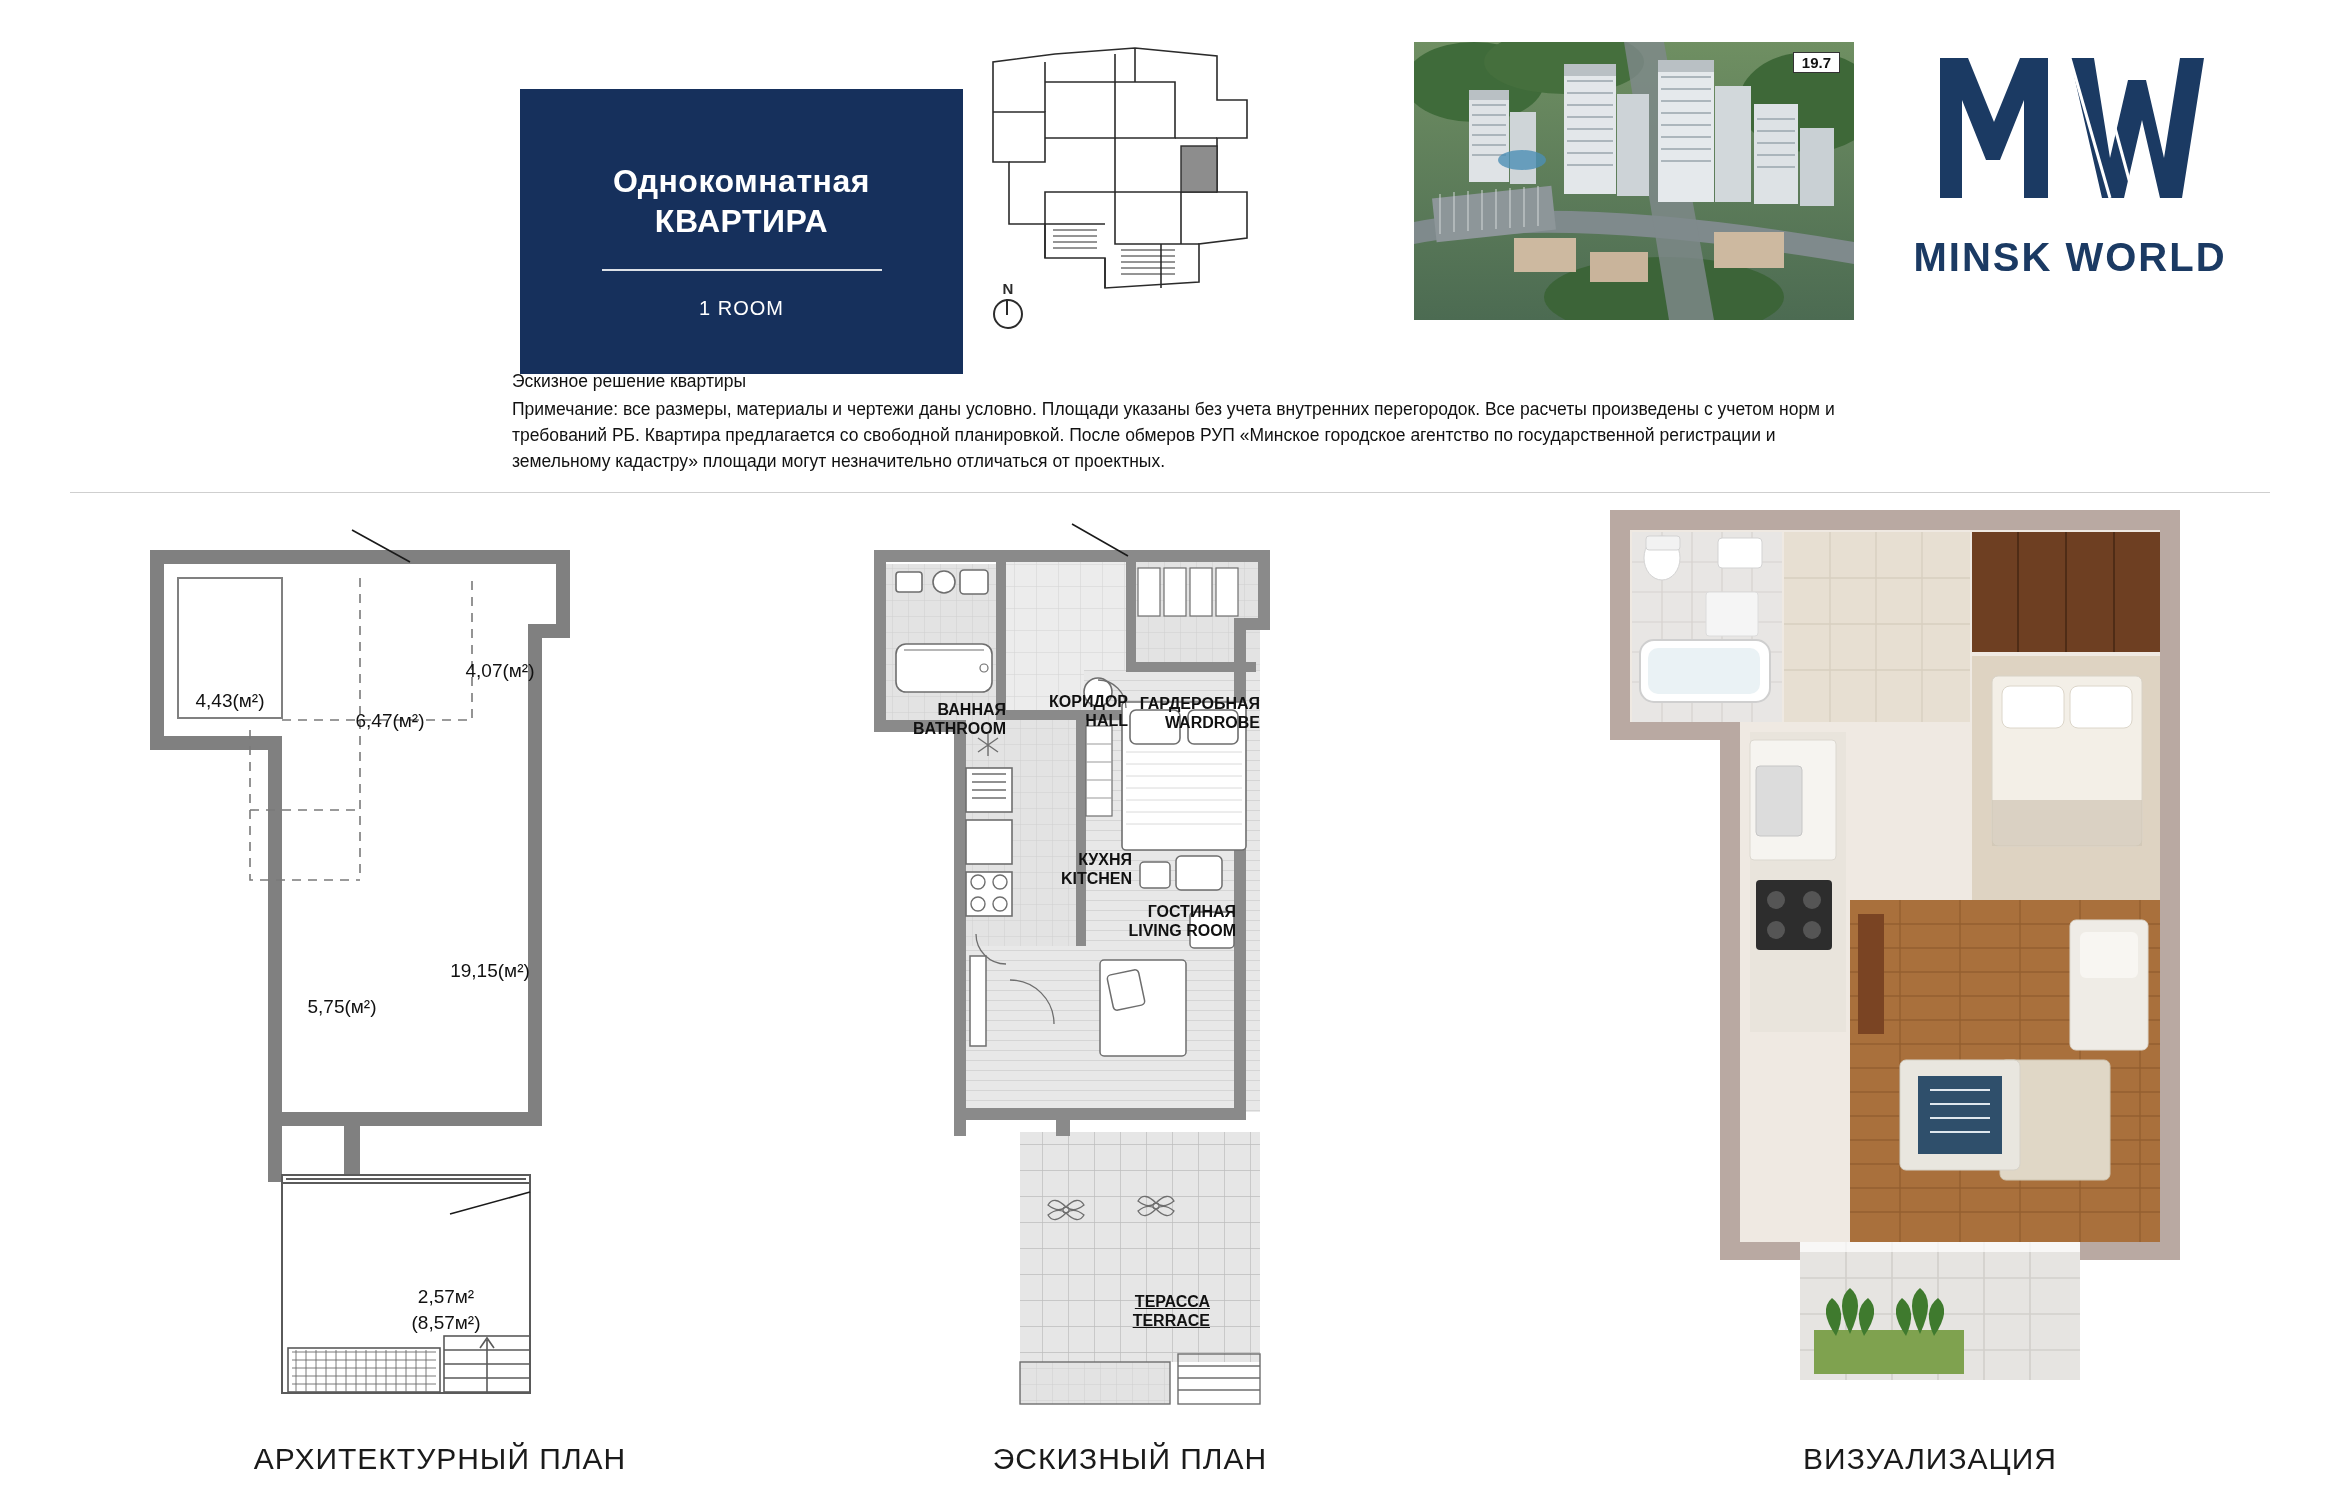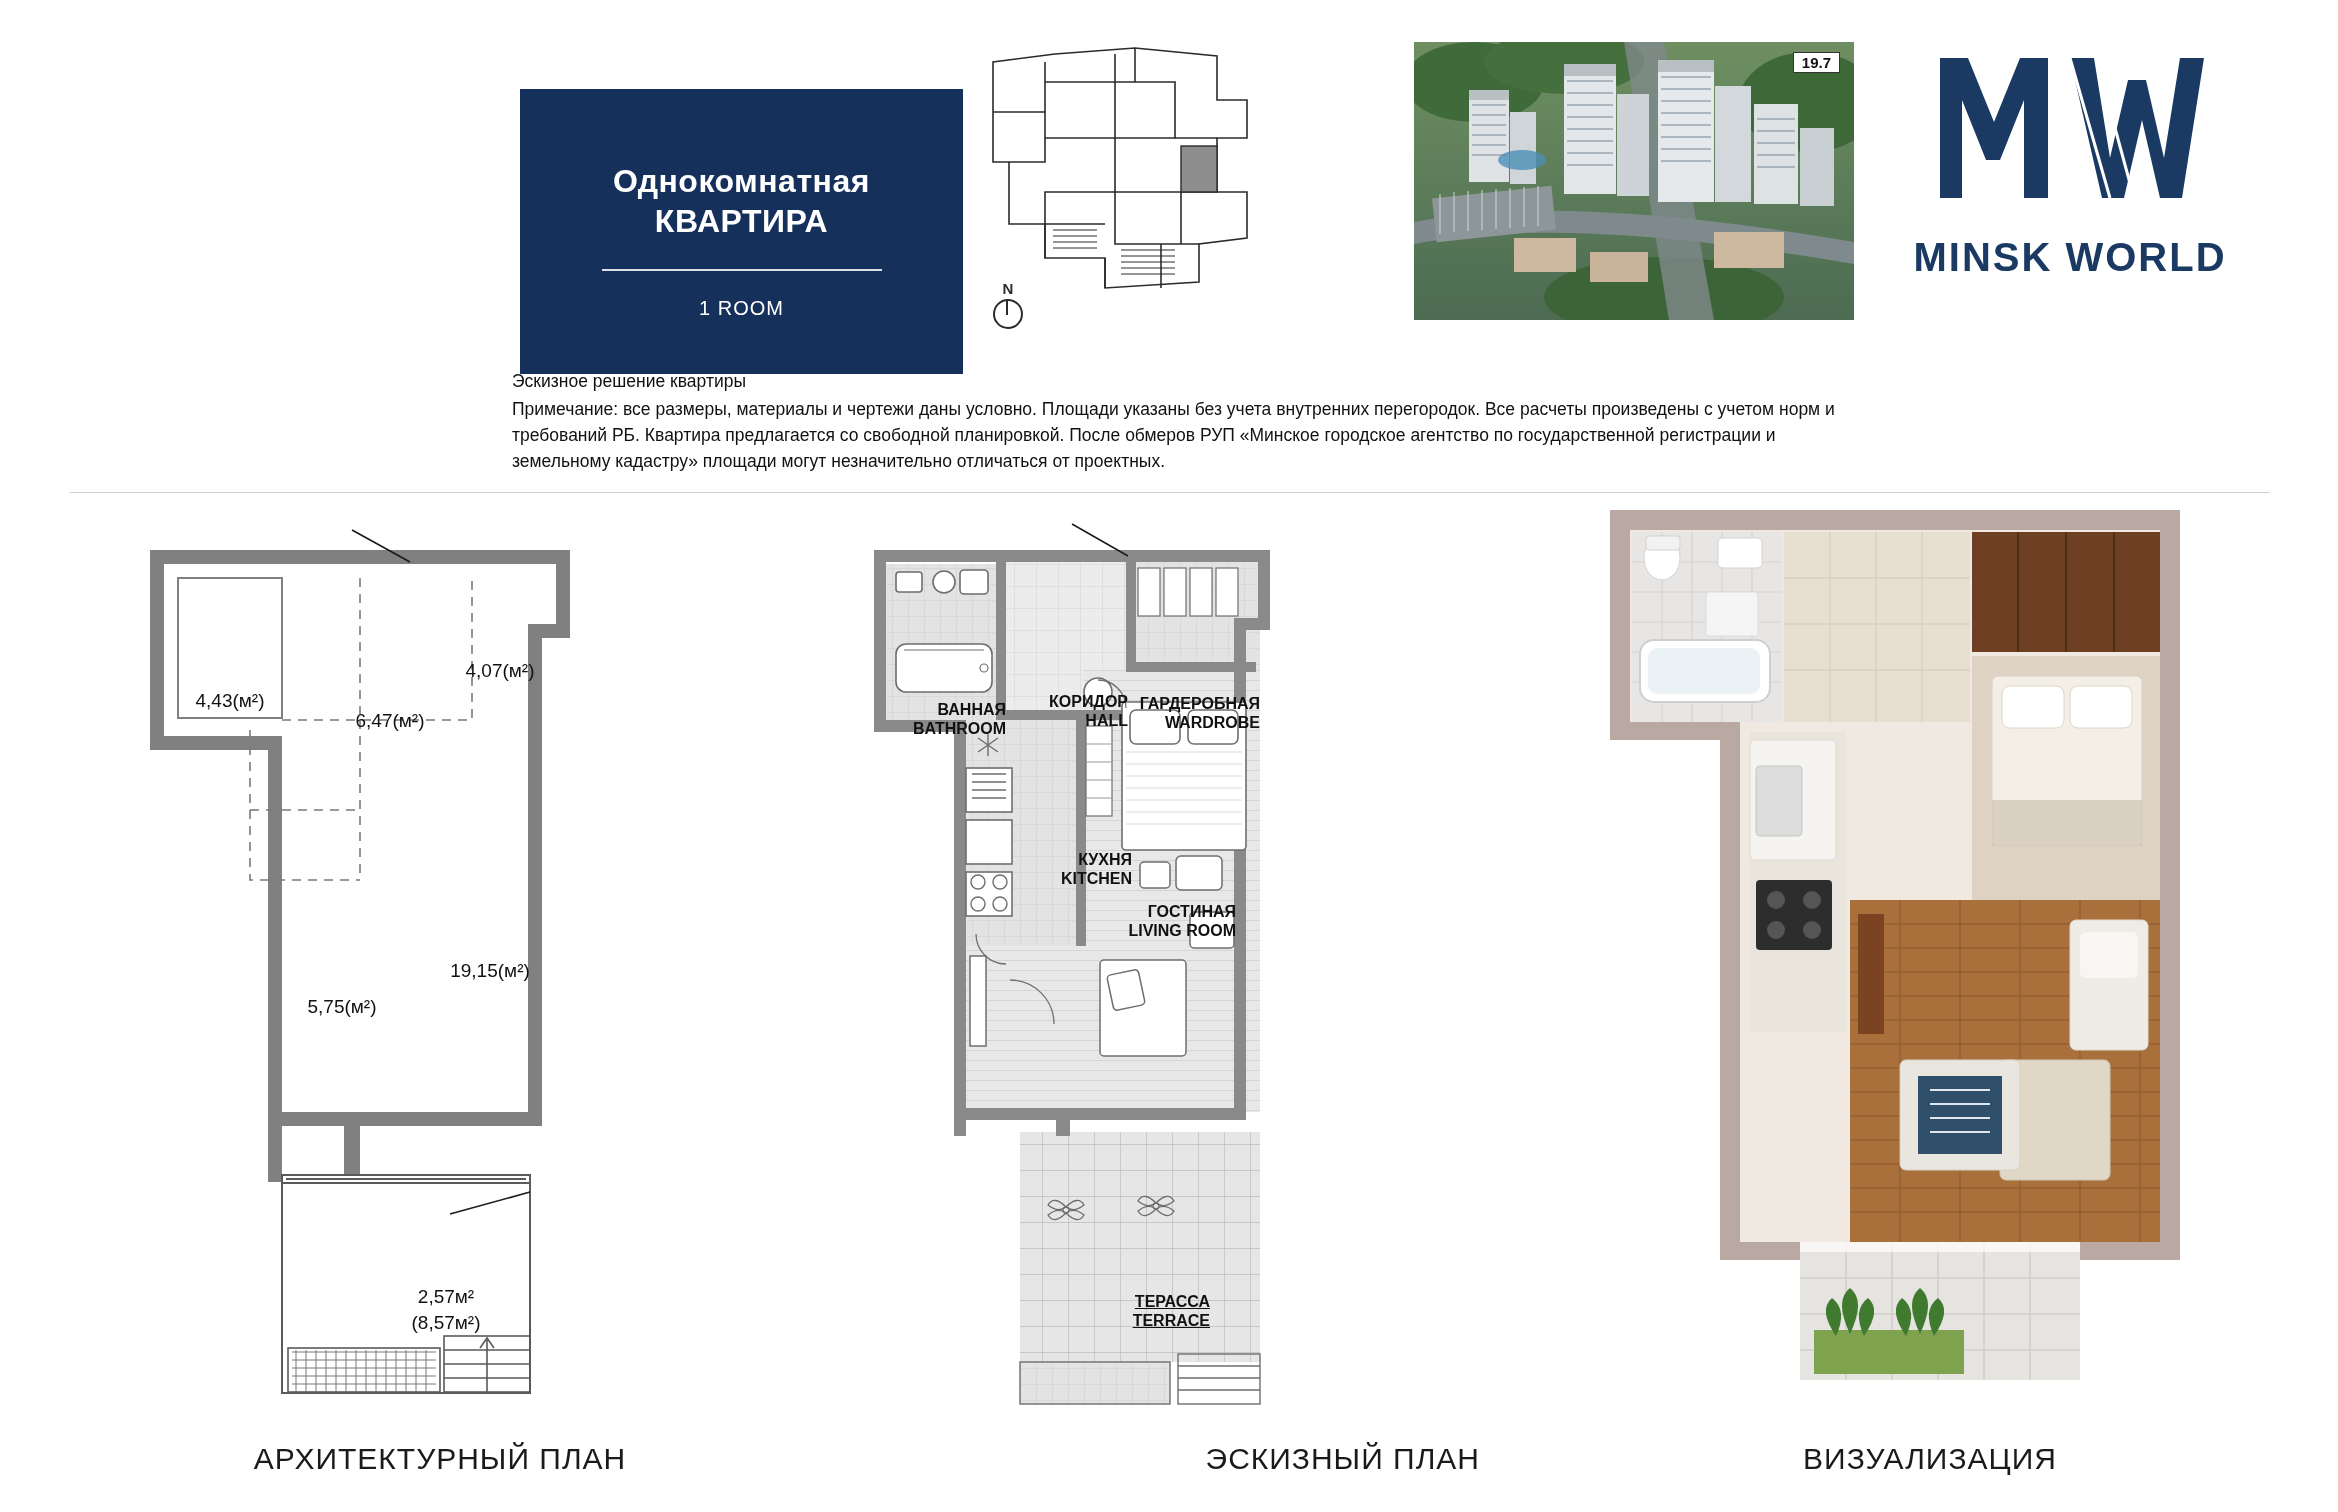--- a/index.html
+++ b/index.html
@@ -200,21 +200,21 @@
     font-size: 30px;
     letter-spacing: 1px;
     color: #1a1a1a;
   }
 
   .p1 { left: 120px;  top: 520px; width: 640px; height: 900px; }
   .p2 { left: 860px;  top: 520px; width: 620px; height: 900px; }
   .p3 { left: 1600px; top: 500px; width: 660px; height: 920px; }
 
   .cap1 { left: 120px;  top: 1442px; width: 640px; }
-  .cap2 { left: 860px;  top: 1442px; width: 620px; text-align: right; }
+  .cap2 { left: 820px;  top: 1442px; width: 620px; }
   .cap3 { left: 1600px; top: 1442px; width: 660px; }
 
   .area-lbl {
     position: absolute;
     font-size: 19px;
     color: #111;
     text-align: center;
     white-space: nowrap;
   }
   .room-lbl {

